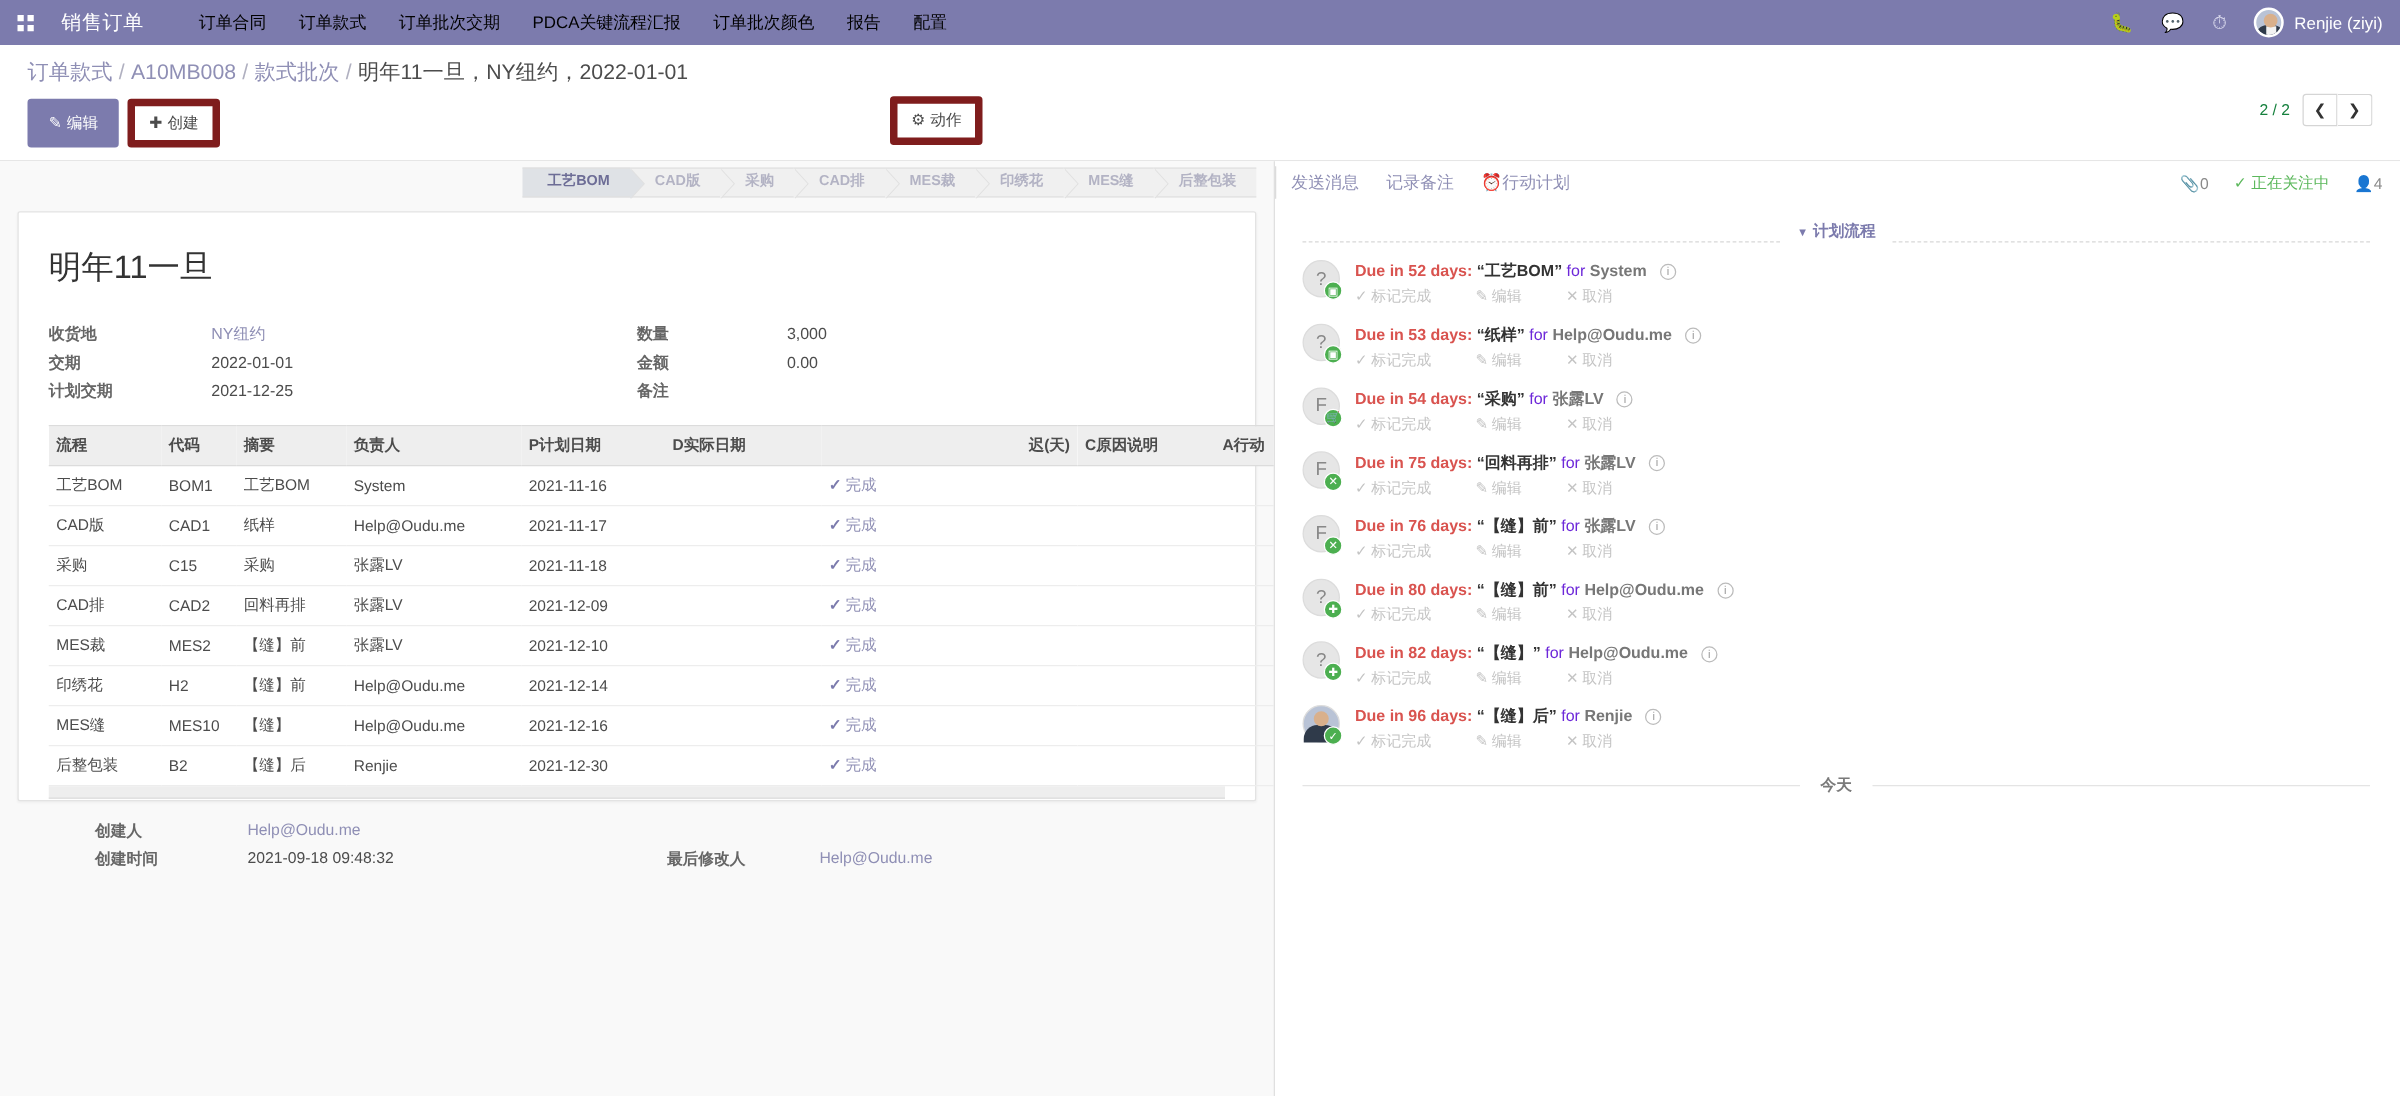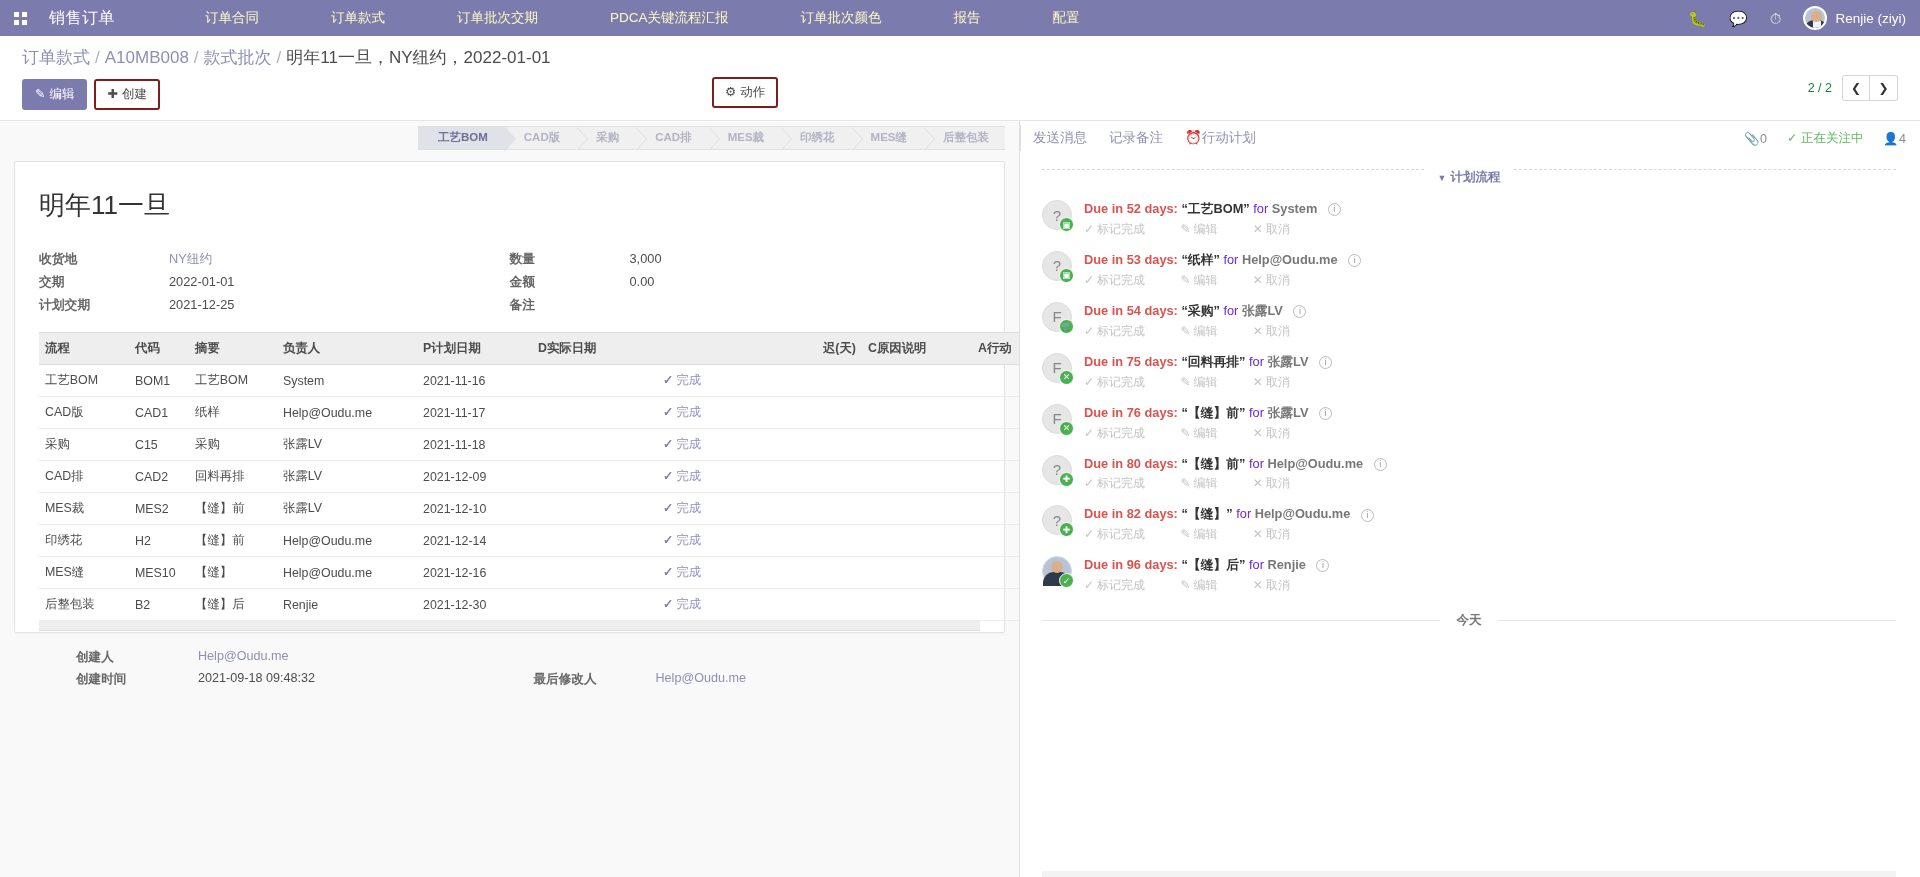--- a/index.html
+++ b/index.html
@@ -16,42 +16,42 @@
   
   .topbar {
     height: 36px; background: #7c7bad; color: #fff;
     display: flex; align-items: center; padding: 0 14px;
     position: relative;
   }
   .apps-grid { display:grid; grid-template-columns: repeat(2,5px); grid-gap:3px; margin-right:22px; cursor:pointer;}
   .apps-grid i { display:block; width:5px; height:5px; background:#fff; }
   .brand { font-size: 16px; font-weight: 400; color:#fff; letter-spacing:.5px; margin-right:44px; white-space:nowrap;}
   .topmenu { display:flex; align-items:center; gap: 26px; }
-  .topmenu a { color:#fef9c3; text-decoration:none; font-size:13.5px; white-space:nowrap;margin-left:46px; }
+  .topmenu a { color:#000000; text-decoration:none; font-size:13.5px; white-space:nowrap; }
   .topright { position:absolute; right:14px; top:0; height:36px; display:flex; align-items:center; gap:22px; }
   .topright .ti { color:#dedef0; font-size:15px; cursor:pointer; line-height:1; }
   .user { display:flex; align-items:center; gap:8px; cursor:pointer; }
   .avatar {
     width:24px;height:24px;border-radius:50%;background:#b9c3d6;border:2px solid #fff;
     overflow:hidden; position:relative;
   }
   .avatar .head{position:absolute;width:11px;height:11px;border-radius:50%;background:#d9b08c;left:6px;top:3px;}
   .avatar .body{position:absolute;width:24px;height:12px;border-radius:10px 10px 0 0;background:#2f3a4a;left:-1px;top:12px;}
   .avatar .shirt{position:absolute;width:8px;height:10px;background:#f2f2f2;left:8px;top:13px;}
   .uname { font-size:13.5px; color:#fff; white-space:nowrap; }
 
   
   .cp { background:#fff; border-bottom:1px solid #e6e6e6; padding: 10px 22px 0 22px; position:relative; }
   .breadcrumb { font-size:17px; color:#4c4c4c; padding-bottom:4px; white-space:nowrap; }
   .breadcrumb a { color:#8f8fb5; text-decoration:none; }
   .breadcrumb .sep { color:#b0b0c0; margin:0 5px; }
   .cp-row { display:flex; align-items:center; padding: 6px 0 10px 0; position:relative; }
   .btn {
     font-size:12.5px; padding:5px 11px; border-radius:3px; cursor:pointer;
-    border:2px solid #7f1d1d; background:#fff; color:#4c4c4c; margin-right:7px; white-space:nowrap;
+    border:6px solid #7f1d1d; background:#fff; color:#4c4c4c; margin-right:7px; white-space:nowrap;
   }
   .btn.primary { background:#7c7bad; border-color:#7c7bad; color:#fff; }
   .btn .ic { margin-right:4px; }
   .action-btn { position:absolute; left:690px; top:4px; }
   .pager { position:absolute; right:0; top:2px; display:flex; align-items:center; gap:10px; }
   .pager .count { font-size:12.5px; color:#15803d; }
   .pager .arrows { display:flex; }
   .pager .arrows button {
     border:1px solid #d5d5d5; background:#fff; width:28px; height:26px; cursor:pointer;
     color:#333; font-size:12px; line-height:1;
@@ -127,21 +127,21 @@
   
   .audit { padding: 16px 14px 0 62px; display:flex; font-size:12.6px;align-items:flex-end; }
   .audit .col { width:50%; }
   .audit .arow { display:flex; margin-bottom:5px; }
   .audit .alabel { width:122px; font-weight:bold; color:#666; }
   .audit .aval { color:#4c4c4c; }
   .audit .aval.link { color:#8f8fb5; cursor:pointer;}
 
   
   .chatter-body { padding: 10px 24px 0 22px; height: calc(100% - 30px); overflow:hidden; position:relative;}
-  .sep-title { display:flex; align-items:flex-start; margin: 8px 0 14px 0; }
+  .sep-title { display:flex; align-items:flex-end; margin: 8px 0 14px 0; }
   .sep-title .line { flex:1; border-top:1px dashed #d8d8d8; }
   .sep-title .txt { padding: 0 14px; font-size:12.5px; color:#7c7bad; font-weight:bold; white-space:nowrap;}
   .sep-title .txt .caret { margin-right:4px; font-size:9px; }
   .act { display:flex; margin-bottom:13px; }
   .act-av {
     width:30px;height:30px;border-radius:50%;flex:0 0 30px;margin-right:12px;position:relative;
     background:#e6e6e6; border:1px solid #dcdcdc; overflow:visible;
   }
   .act-av .q { position:absolute; left:0;top:0;width:28px;height:28px;border-radius:50%;
     display:flex;align-items:center;justify-content:center;font-size:15px;color:#888;}

